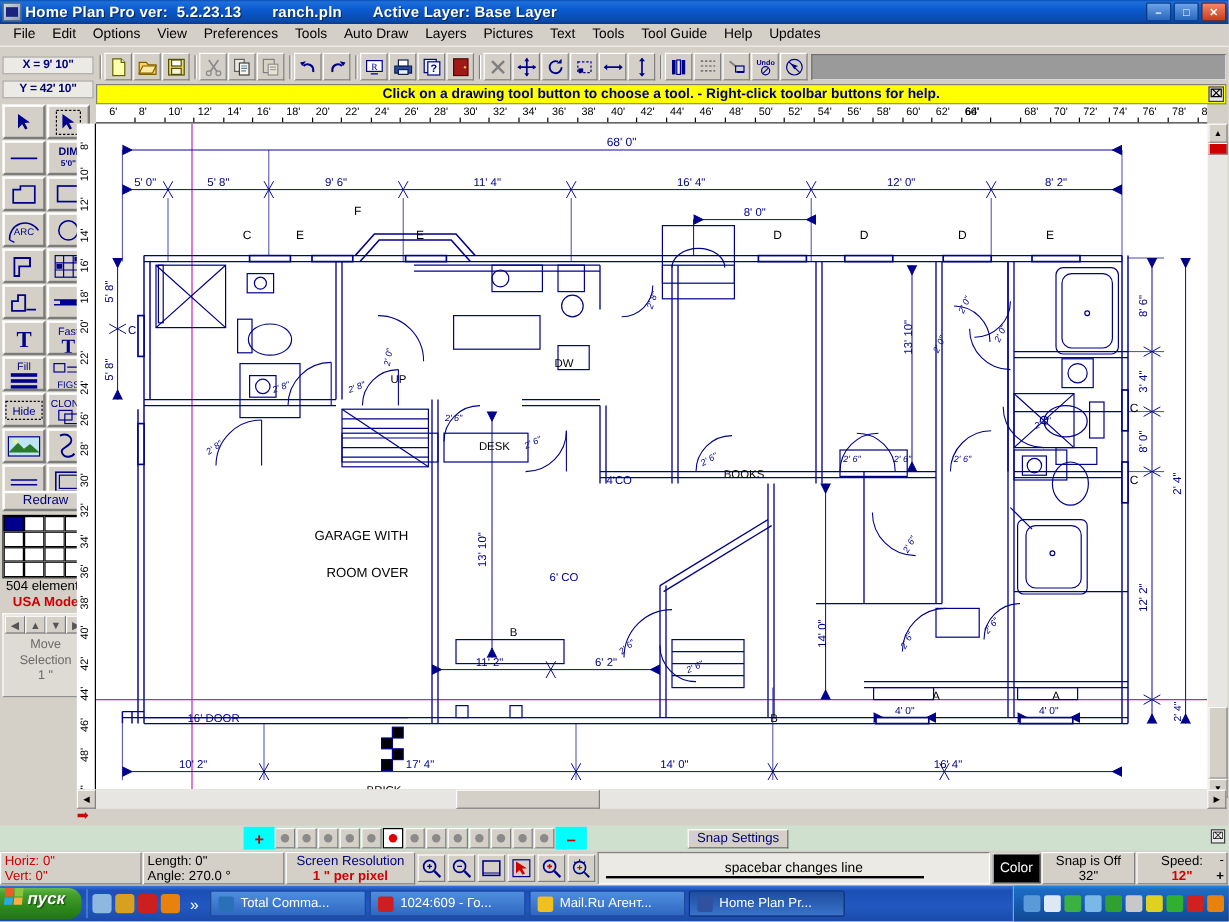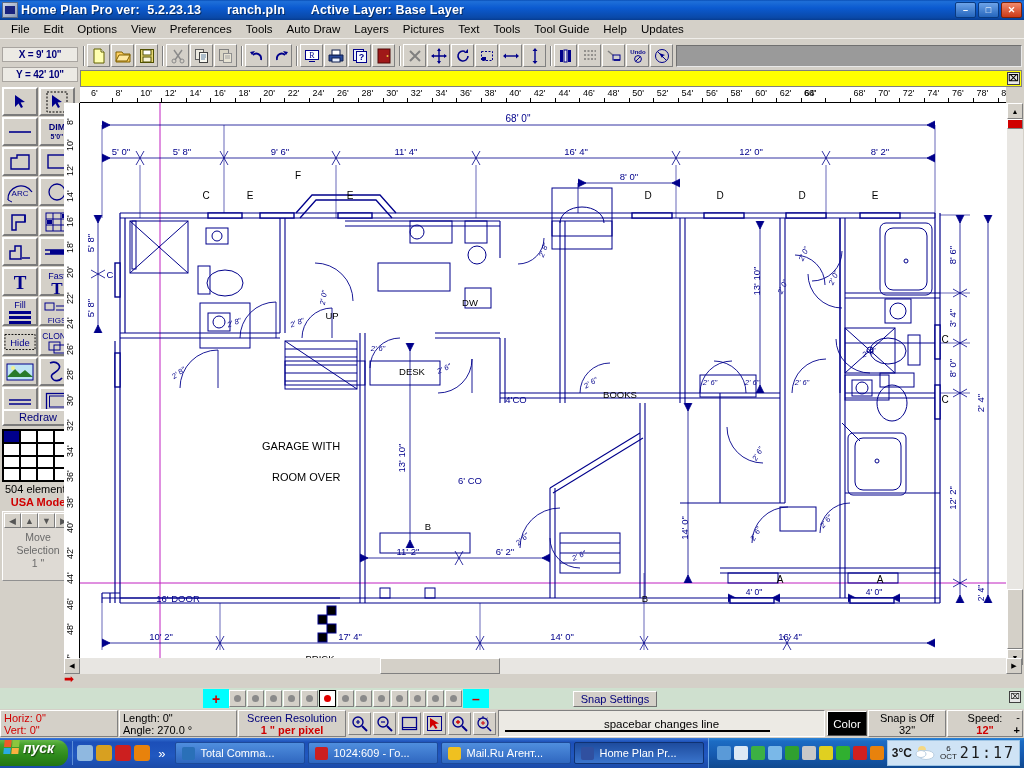--- a/index.html
+++ b/index.html
@@ -507,20 +507,21 @@
       <svg width="16" height="16" viewBox="0 0 16 16">
           <circle cx="8" cy="8" r="6.5" fill="none" stroke="#00008b"></circle>
           <path d="M3.5 3.5l9 9" stroke="#00008b"></path>
           <path d="M5 5l3 5 1-2 2-1z" fill="#00008b"></path>
         </svg>
     </div>
     <div class="grayfield"></div>
   </div>
 
   <div class="hintbar">
+    <span>Click on a drawing tool button to choose a tool.  -  Right-click toolbar buttons for help.</span>
     <div class="hint-x">⌧</div>
   </div>
 
   <div class="leftpanel">
     <div class="palette">
 
       <div class="prow">
         <div class="pbtn">
           <svg width="20" height="20" viewBox="0 0 20 20">
               <path d="M5 3 5 15 8.5 11.5 11 16 13 15 10.6 10.5 15 10z" fill="#00008b"></path>
@@ -1402,31 +1403,16 @@
           <div class="tri" style="background: rgb(220, 232, 244);"></div>
           <div class="tri" style="background: rgb(60, 176, 67);"></div>
           <div class="tri" style="background: rgb(122, 184, 232);"></div>
           <div class="tri" style="background: rgb(48, 160, 48);"></div>
           <div class="tri" style="background: rgb(200, 200, 200);"></div>
           <div class="tri" style="background: rgb(224, 208, 32);"></div>
           <div class="tri" style="background: rgb(48, 176, 48);"></div>
           <div class="tri" style="background: rgb(208, 32, 32);"></div>
           <div class="tri" style="background: rgb(232, 130, 12);"></div>
         </div>
-      <div class="wbox">
-        <span class="wtemp">3°C</span>
-        <span>
-          <svg width="22" height="16" viewBox="0 0 22 16">
-              <circle cx="7" cy="6" r="4" fill="#f5d884"></circle>
-              <ellipse cx="11" cy="11" rx="8" ry="4.5" fill="#fff" stroke="#b8cde0"></ellipse>
-              <ellipse cx="6" cy="10" rx="5" ry="3.5" fill="#fff" stroke="#b8cde0"></ellipse>
-            </svg>
-        </span>
-        <span style="display:flex;flex-direction:column;align-items:center">
-          <span class="wdate">6</span>
-          <span class="wdate">OCT</span>
-        </span>
-        <span class="clock">21:17</span>
-      </div>
     </div>
   </div>
 
 </div>
 
 </body></html>

